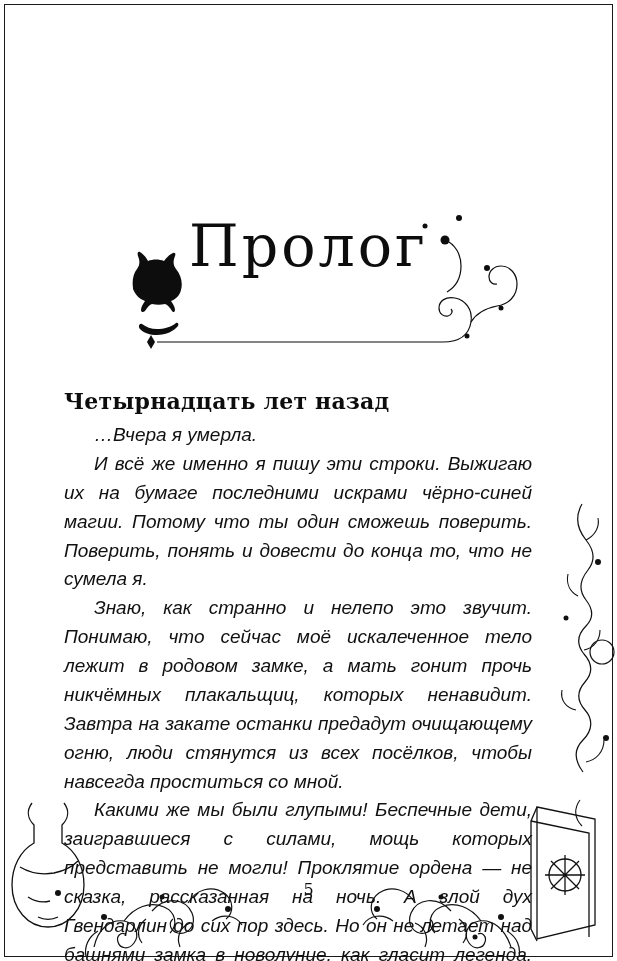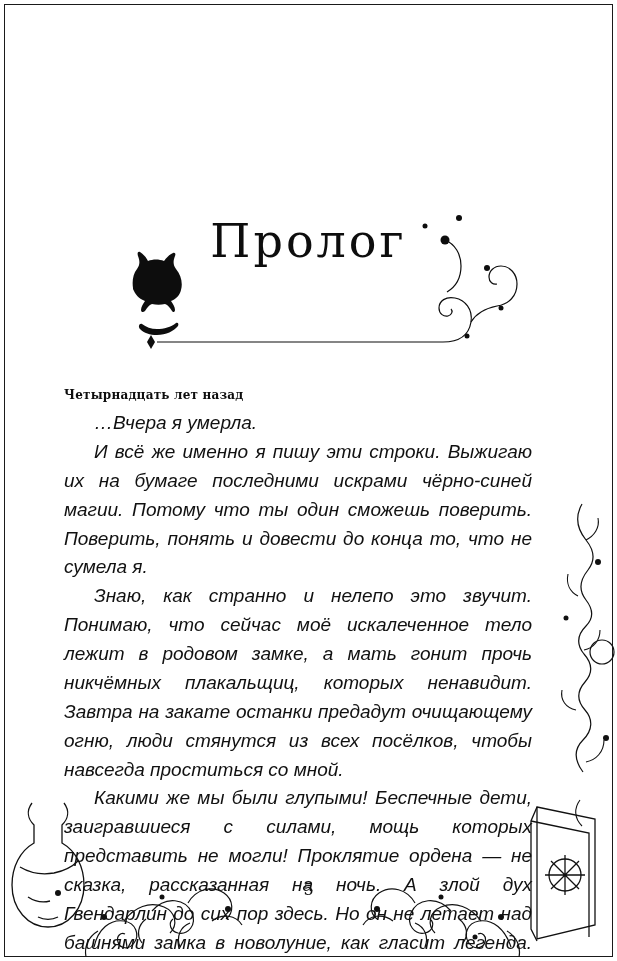--- a/index.html
+++ b/index.html
@@ -29,21 +29,21 @@
   }
 
   
   .chapter-title {
     position: absolute;
     left: 0;
     top: 218px;
     width: 617px;
     text-align: center;
     font-family: "DejaVu Serif", serif;
-    font-size: 46px;
+    font-size: 57px;
     letter-spacing: 3px;
     font-weight: 400;
     color: #0d0d0d;
     line-height: 1;
   }
 
   
   .ornament-top {
     position: absolute;
     left: 95px;
@@ -55,21 +55,21 @@
   
   .body-text {
     position: absolute;
     left: 64px;
     top: 388px;
     width: 468px;
   }
   .subheading {
     font-family: "DejaVu Serif", serif;
     font-weight: bold;
-    font-size: 12px;
+    font-size: 22px;
     letter-spacing: 0.2px;
     margin: 0 0 7px 0;
     color: #0d0d0d;
   }
   p.para {
     margin: 0;
     font-family: Liberation Sans, sans-serif;
     font-style: italic;
     font-size: 19px;
     line-height: 1.52;

